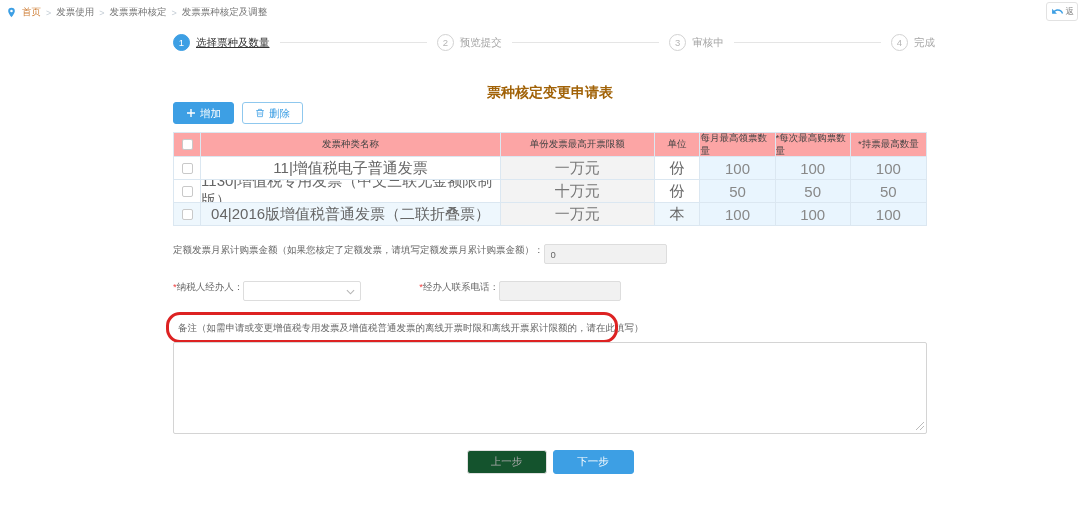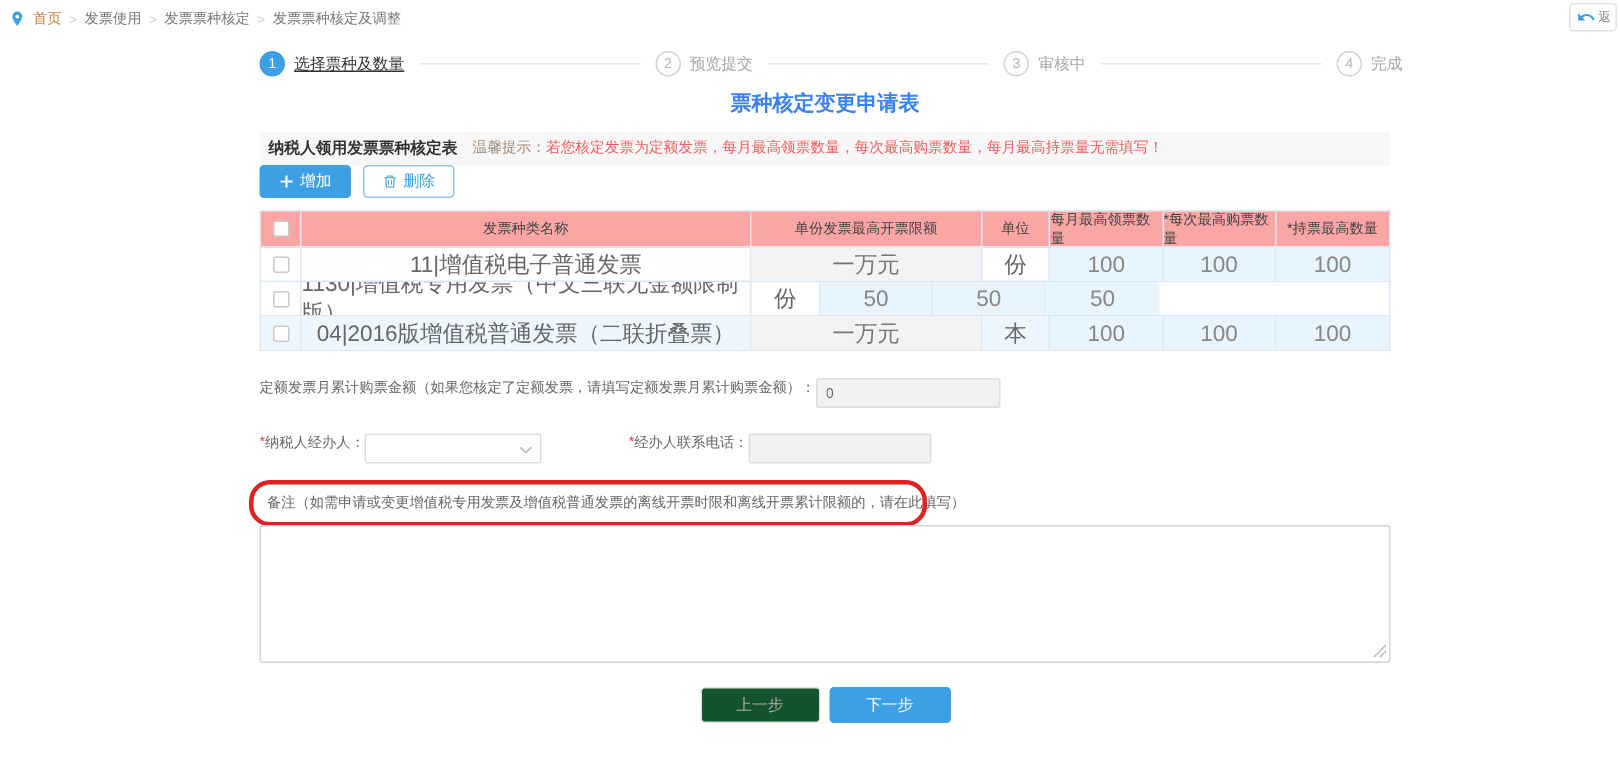--- a/index.html
+++ b/index.html
@@ -32,21 +32,21 @@
   .step-circle{
     width:17px; height:17px; border-radius:50%; display:flex; align-items:center; justify-content:center;
     font-size:9.5px; border:1px solid #d2d2d2; color:#b5b5b5; background:#fff;
   }
   .step.active .step-circle{background:var(--accent); border-color:var(--accent); color:#fff;}
   .step-label{font-size:10.5px; color:#a5a5a5;}
   .step.active .step-label{color:#333;text-decoration:underline;}
   .step-line{flex:1; height:1px; background:#e5e5e5; margin:0 10px;}
   
   .container{margin-left:173px; width:754px; position:relative;}
-  .page-title{margin-top:9px; text-align:center; font-size:14px; font-weight:bold; color:#3b82f6;}
+  .page-title{margin-top:33px; text-align:center; font-size:14px; font-weight:bold; color:#a16207;}
   .section-bar{
     margin-top:10px; background:#f7f7f7; display:flex; align-items:center; gap:10px;
     padding:5px 6px; line-height:12px;
   }
   .section-title{font-size:10.5px; font-weight:bold; color:#333;}
   .tip-prefix{font-size:9.8px; color:#a08a7a;}
   .tip-text{font-size:9.8px; color:var(--warning);}
   .section-bar .tipwrap{display:flex;}
   
   .toolbar{margin-top:0; display:flex; gap:8px;}
@@ -155,27 +155,20 @@
   <div class="step">
     <span class="step-circle">4</span>
     <span class="step-label">完成</span>
   </div>
 </div>
 
 <div class="container">
 
   <div class="page-title">票种核定变更申请表</div>
 
-  <div class="section-bar">
-    <span class="section-title">纳税人领用发票票种核定表</span>
-    <span class="tipwrap">
-      <span class="tip-prefix">温馨提示：</span>
-      <span class="tip-text">若您核定发票为定额发票，每月最高领票数量，每次最高购票数量，每月最高持票量无需填写！</span>
-    </span>
-  </div>
 
   <div class="toolbar">
     <div class="btn btn-add">
       <svg viewBox="0 0 10 10">
           <path d="M5 1v8M1 5h8" stroke="#fff" stroke-width="1.4"></path>
         </svg>
       <span>增加</span>
     </div>
     <div class="btn btn-del">
       <svg viewBox="0 0 12 12">
@@ -208,20 +201,21 @@
       <div class="td c4 cell-num">100</div>
       <div class="td c5 cell-num">100</div>
       <div class="td c6 cell-num">100</div>
     </div>
 
     <div class="tr">
       <div class="td c0 plain">
           <span class="checkbox"></span>
         </div>
       <div class="td c1 plain">1130|增值税专用发票（中文三联无金额限制版）</div>
+      <div class="td c2 cell-gray">十万元</div>
       <div class="td c3 plain">份</div>
       <div class="td c4 cell-num">50</div>
       <div class="td c5 cell-num">50</div>
       <div class="td c6 cell-num">50</div>
     </div>
 
     <div class="tr row-alt">
       <div class="td c0 plain">
           <span class="checkbox"></span>
         </div>

